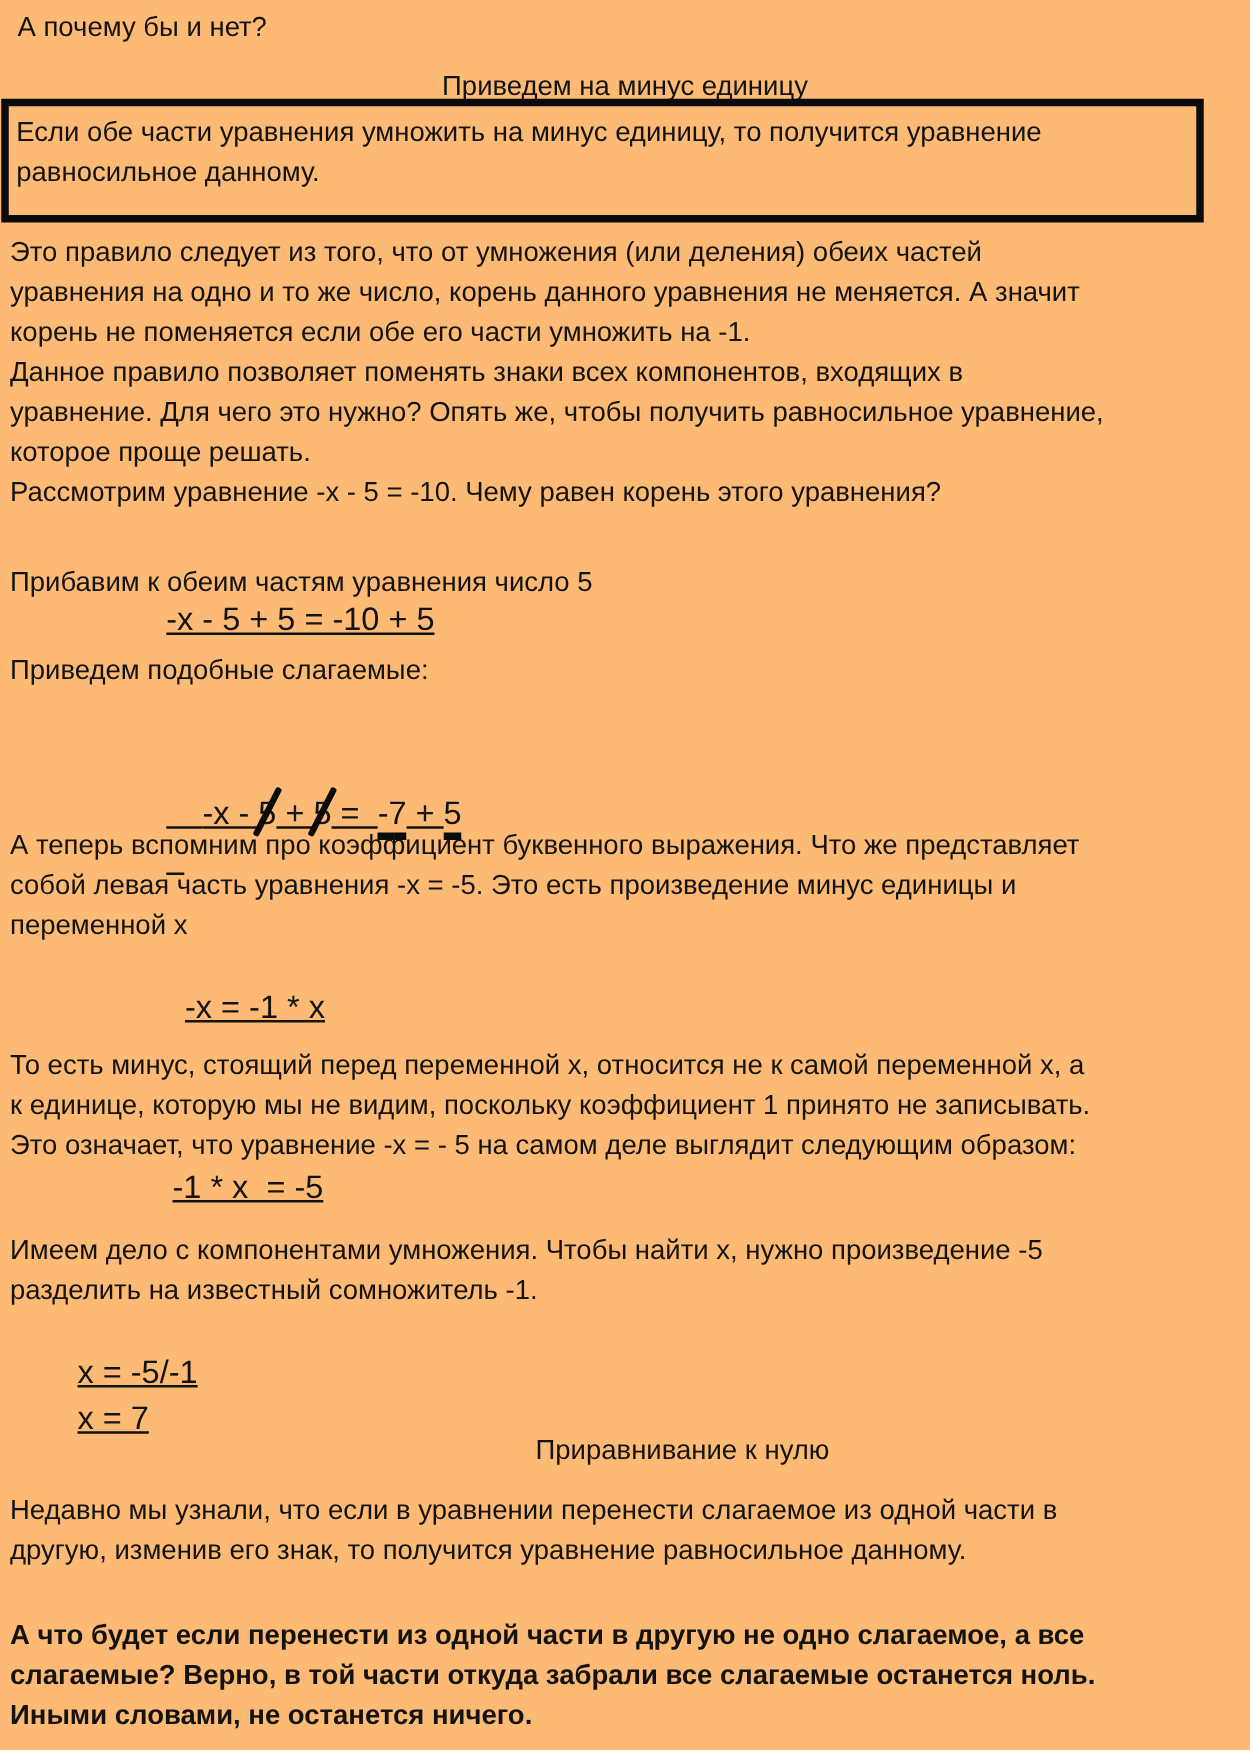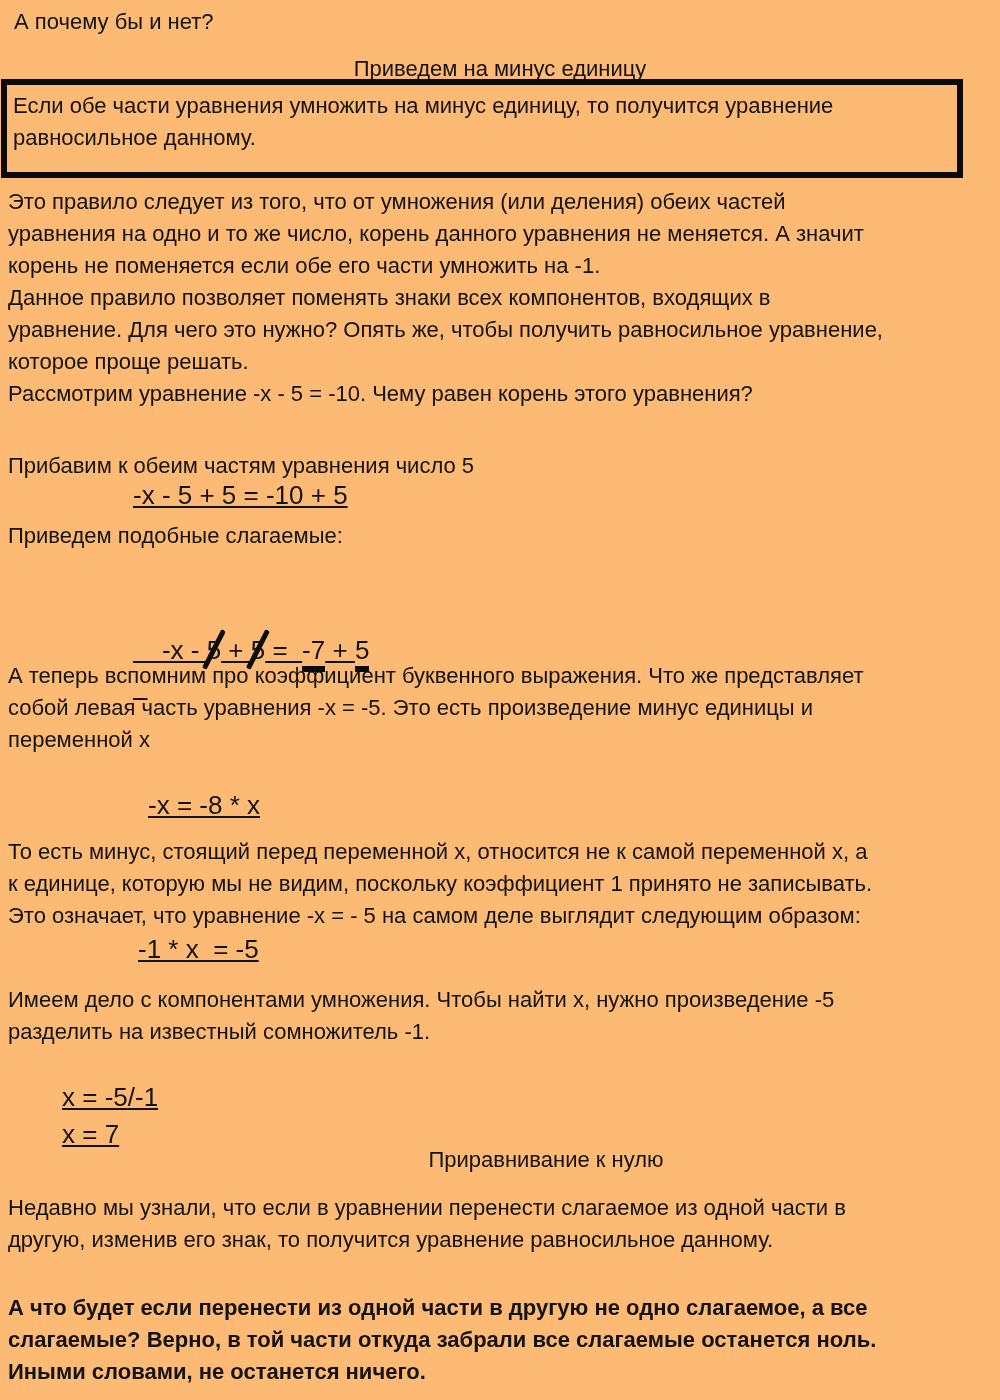--- a/index.html
+++ b/index.html
@@ -100,21 +100,21 @@
   <div class="abs body-text" style="top:520px;">Приведем подобные слагаемые:</div>
 
   <div class="abs formula" style="top:605px; left:133px;">
     <span>-x - </span><span class="cancelled">5</span><span> + </span><span class="cancelled">5</span><span> =  </span><span class="underlined">-7</span><span> + </span><span class="underlined">5</span>
   </div>
 
   <div class="abs body-text" style="top:660px;">А теперь вспомним про коэффициент буквенного выражения. Что же представляет
 собой левая часть уравнения -x = -5. Это есть произведение минус единицы и
 переменной x</div>
 
-  <div class="abs formula" style="top:790px; left:148px;">-x = -8 * x</div>
+  <div class="abs formula" style="top:790px; left:148px;">-x = -1 * x</div>
 
   <div class="abs body-text" style="top:836px;">То есть минус, стоящий перед переменной x, относится не к самой переменной x, а
 к единице, которую мы не видим, поскольку коэффициент 1 принято не записывать.
 Это означает, что уравнение -x = - 5 на самом деле выглядит следующим образом:</div>
 
   <div class="abs formula" style="top:934px; left:138px;">-1 * x  = -5</div>
 
   <div class="abs body-text" style="top:984px;">Имеем дело с компонентами умножения. Чтобы найти x, нужно произведение -5
 разделить на известный сомножитель -1.</div>
 

